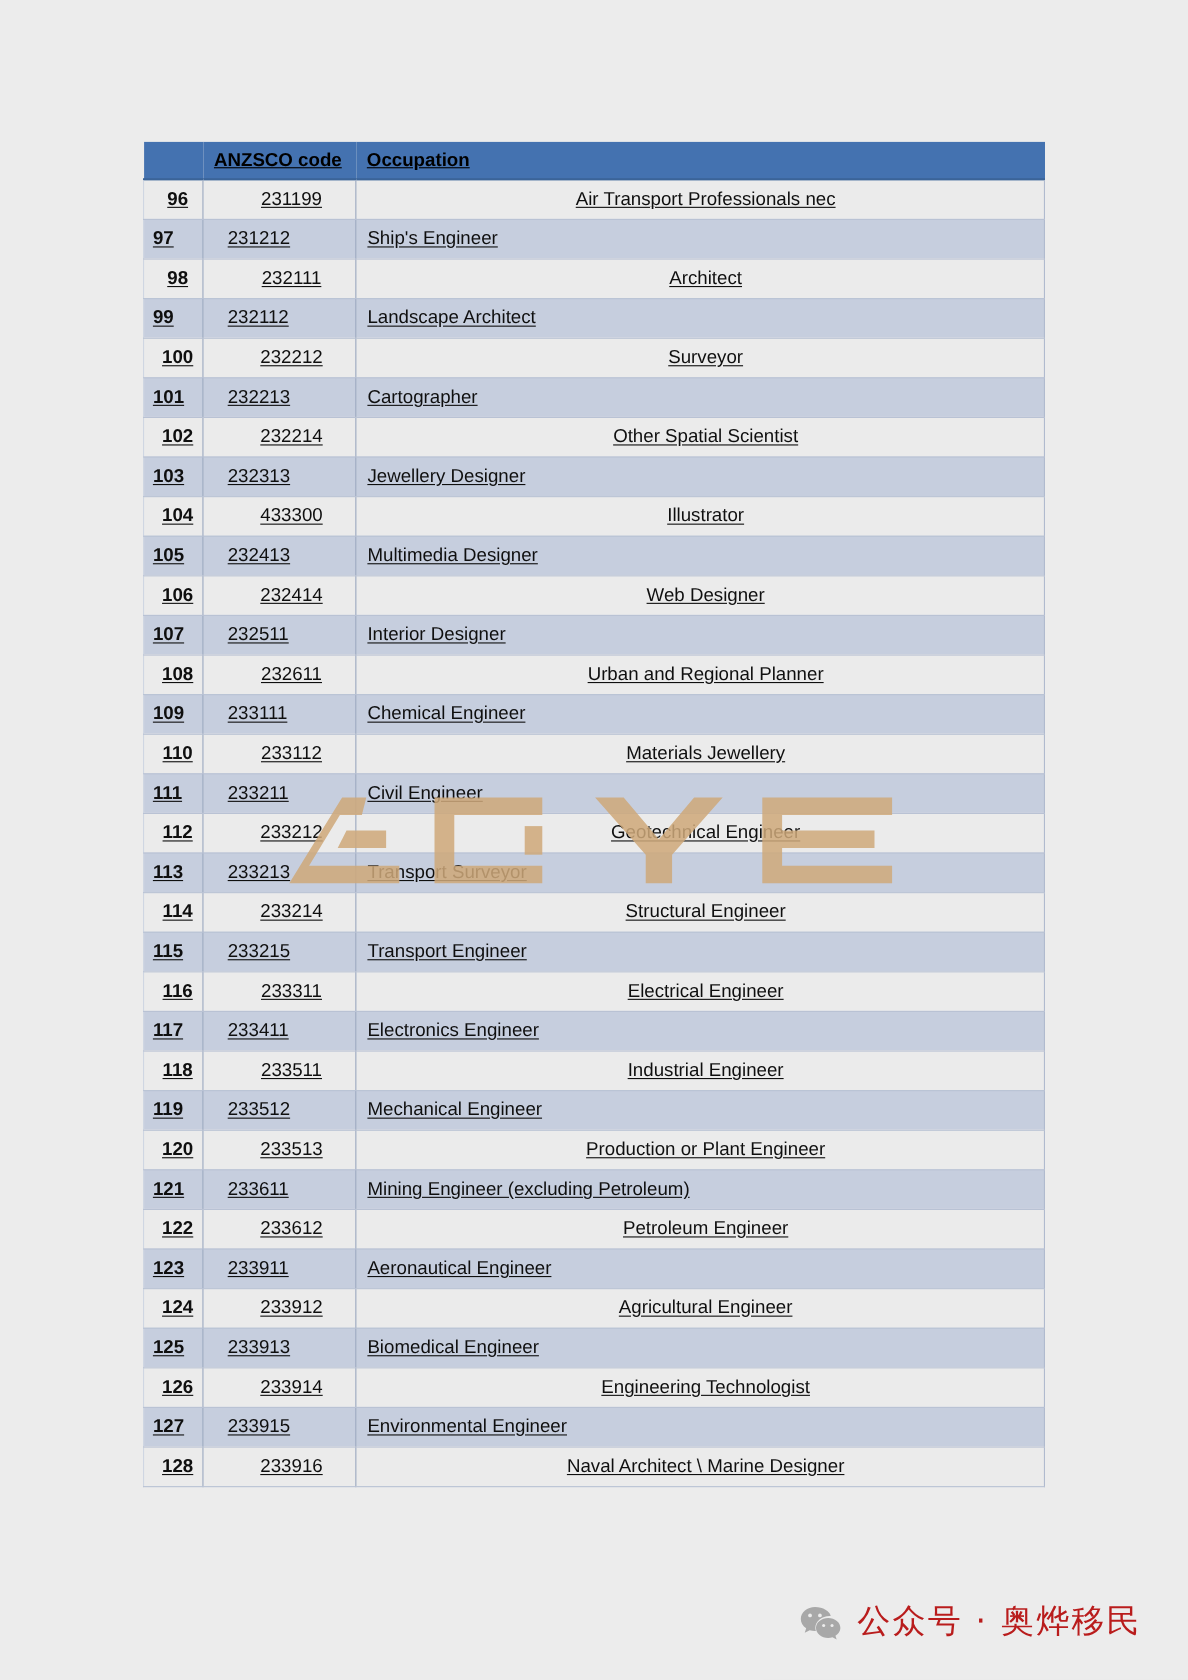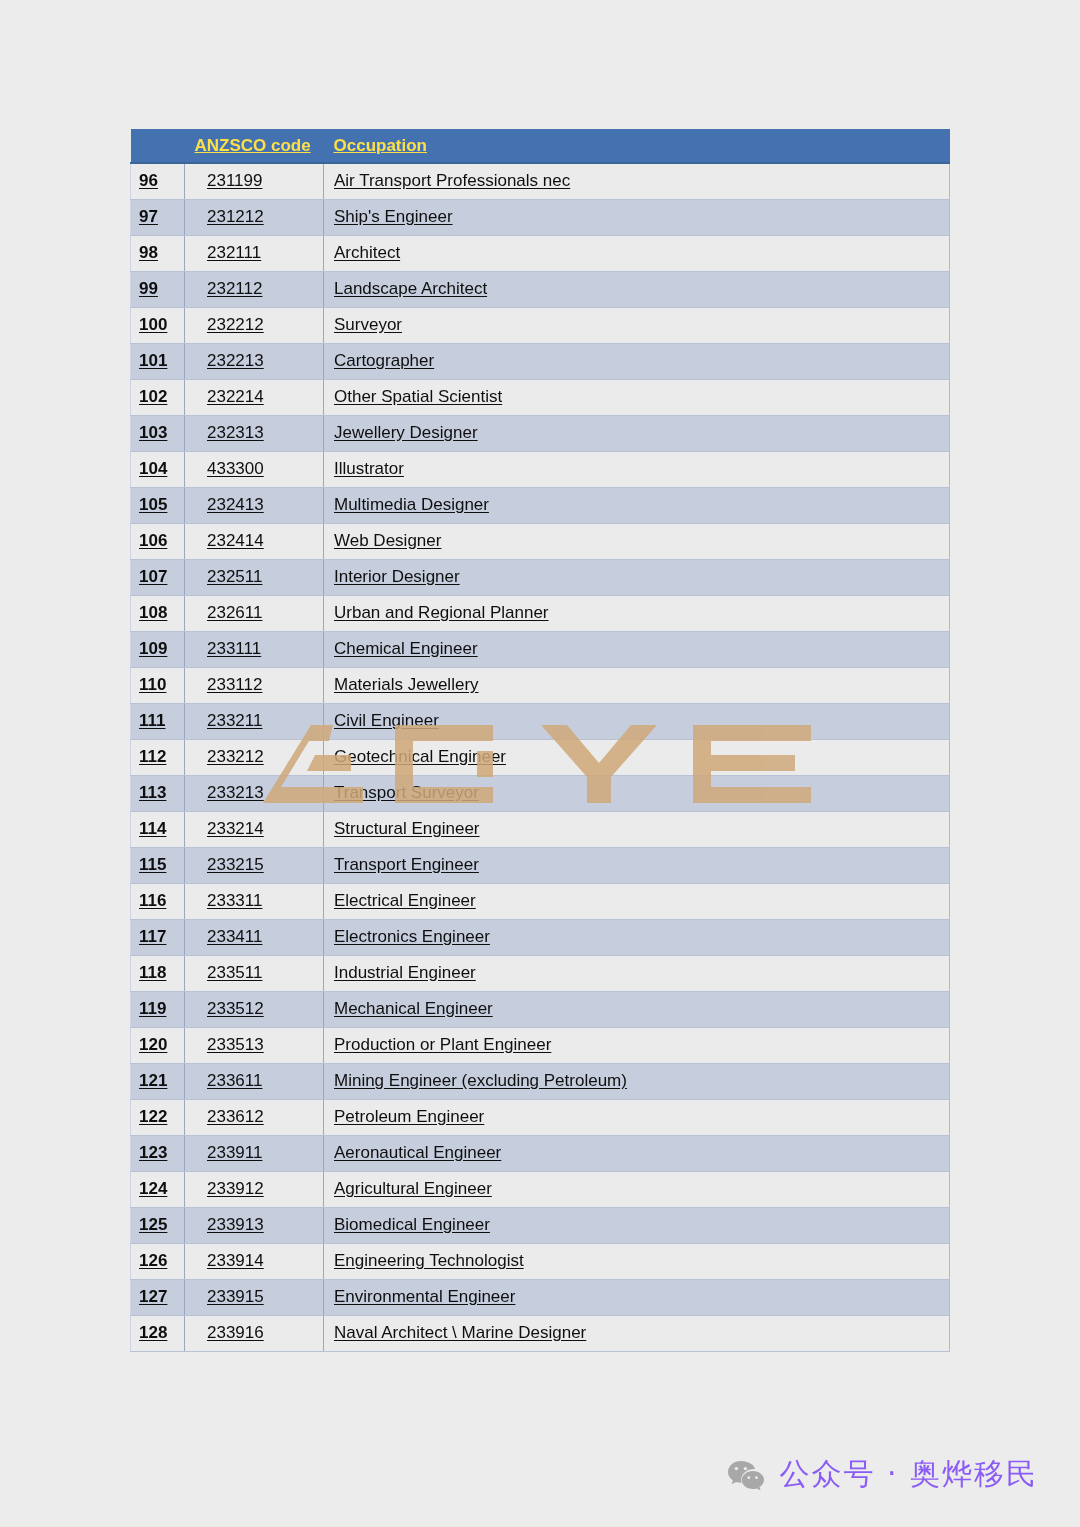--- a/index.html
+++ b/index.html
@@ -47,36 +47,36 @@
     table-layout: fixed;
     width: 819px;
     background: transparent;
   }
   table.anz col.c-idx  { width: 54px; }
   table.anz col.c-code { width: 139px; }
   table.anz col.c-occ  { width: 626px; }
 
   thead th {
     background: #4472b0;
-    color: #fde047;
+    color: #000000;
     font-size: 17px;
     font-weight: bold;
     text-align: left;
     height: 34px;
     padding: 0 0 0 10px;
     border: none;
     border-bottom: 2px solid #3b6498;
     vertical-align: middle;
     box-sizing: border-box;
   }
   thead th.idx-head { padding-left: 8px; }
   thead th span.u { text-decoration: underline; }
 
   tbody tr { height: 36px; }
-  tbody tr.odd  td { background: #ebebeb; }
+  tbody tr.odd  td { background: #ebebeb; text-align: center; }
   tbody tr.even td { background: #c6cede; }
 
   tbody td {
     height: 36px;
     font-size: 17px;
     color: #0f0f0f;
     vertical-align: middle;
     box-sizing: border-box;
     border-bottom: 1px solid #b9c2d4;
     border-top: 1px solid #f4f6fa;
@@ -105,21 +105,21 @@
     right: 42px;
     bottom: 32px;
     display: flex;
     align-items: center;
     gap: 14px;
     z-index: 6;
   }
   #footer .wx-icon { width: 38px; height: 32px; display: block; }
   #footer .credit {
     font-size: 30px;
-    color: #8b5cf6;
+    color: #b91c1c;
     letter-spacing: 2px;
     font-family: "DejaVu Sans", sans-serif;
     white-space: nowrap;
   }
 </style>
 </head>
 <body>
 
 <div id="page">
 

